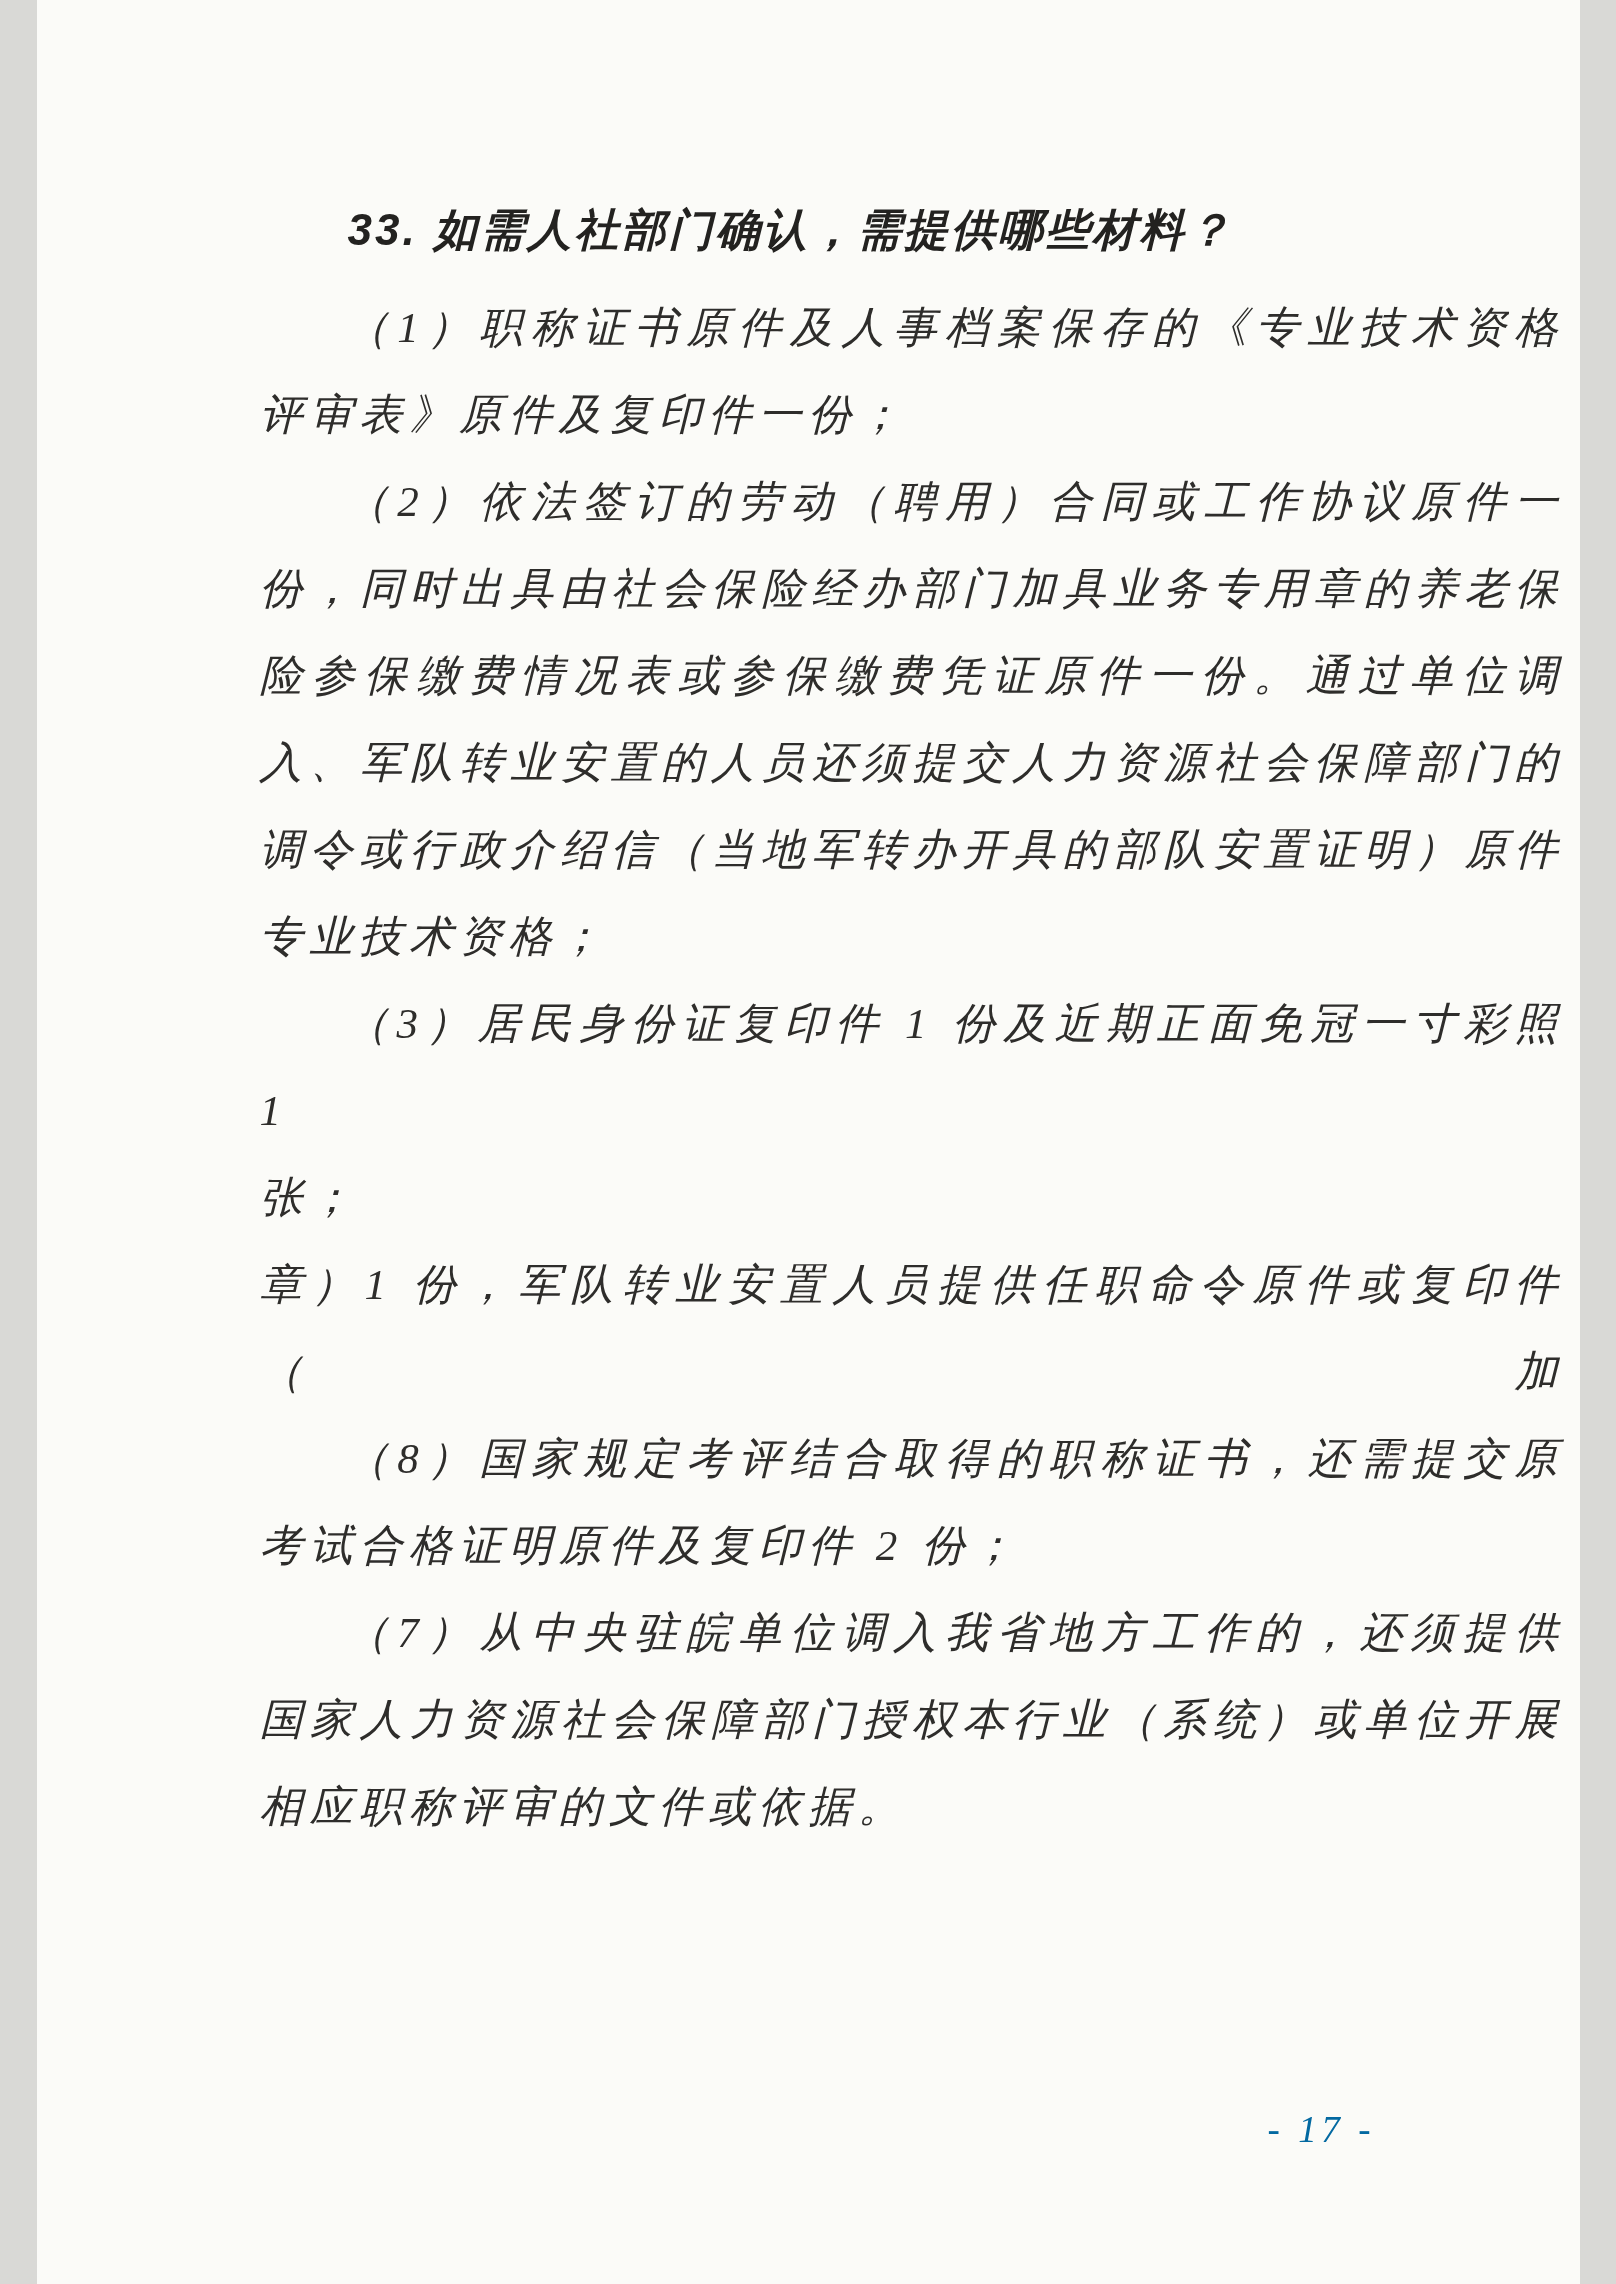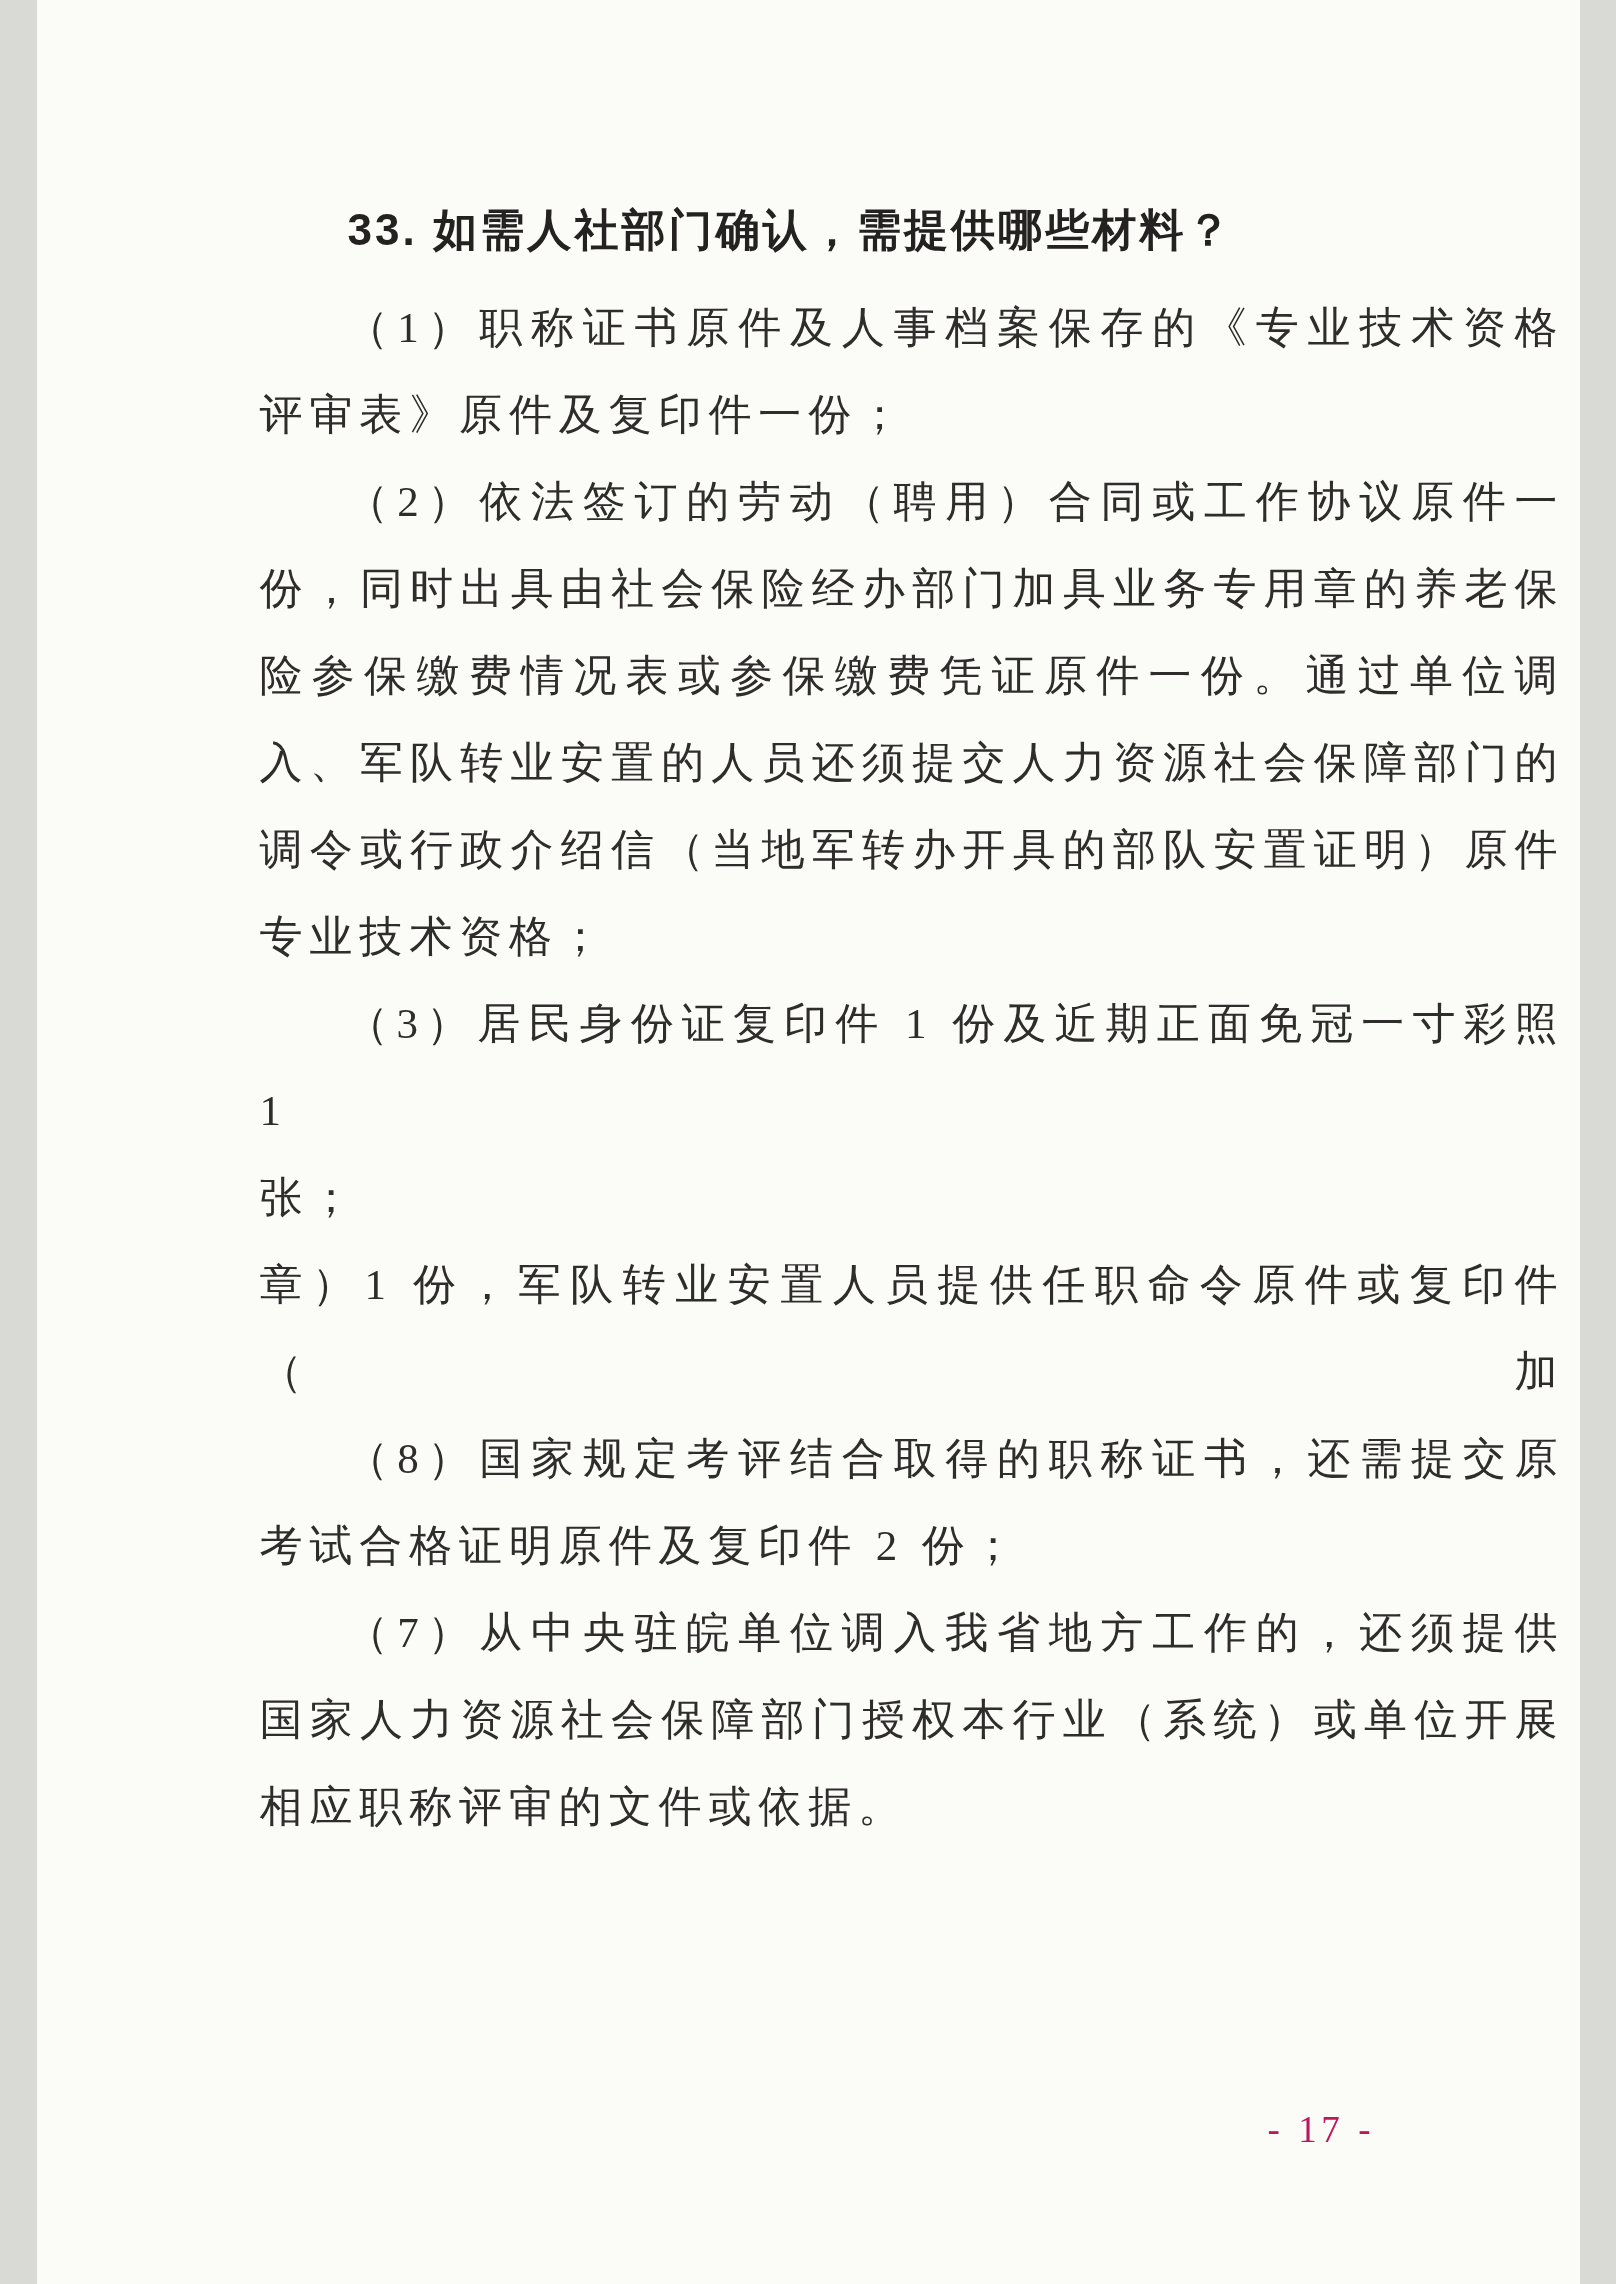--- a/index.html
+++ b/index.html
@@ -5,20 +5,21 @@
   html,body{margin:0;padding:0;background:#d9d9d6;}
   .sheet{
     position:relative;
     width:1543px;
     height:2284px;
     margin:0 auto;
     background:#fbfbf8;
     font-family:"Liberation Serif","DejaVu Serif",serif;
     color:#2e2d2b;
     overflow:hidden;
+    font-style:italic;
   }
   .doc-body{
     position:absolute;
     left:223px;
     top:186px;
     width:1305px;
     font-size:43px;
     line-height:87px;
     letter-spacing:0.16em;
   }
@@ -37,21 +38,21 @@
     text-justify:inter-character;
   }
   .line.indent{ text-indent:2em; }
   .line.full{ text-align-last:justify; }
   .page-number{
     position:absolute;
     left:1231px;
     top:2108px;
     font-size:37px;
     letter-spacing:4.6px;
-    color:#be185d;
+    color:#0369a1;
     font-family:"Liberation Serif","DejaVu Serif",serif;
   }
 </style>
 </head>
 <body>
 
 <div class="sheet">
   <div class="doc-body">
     <h1 class="title">33. 如需人社部门确认，需提供哪些材料？</h1>
 

